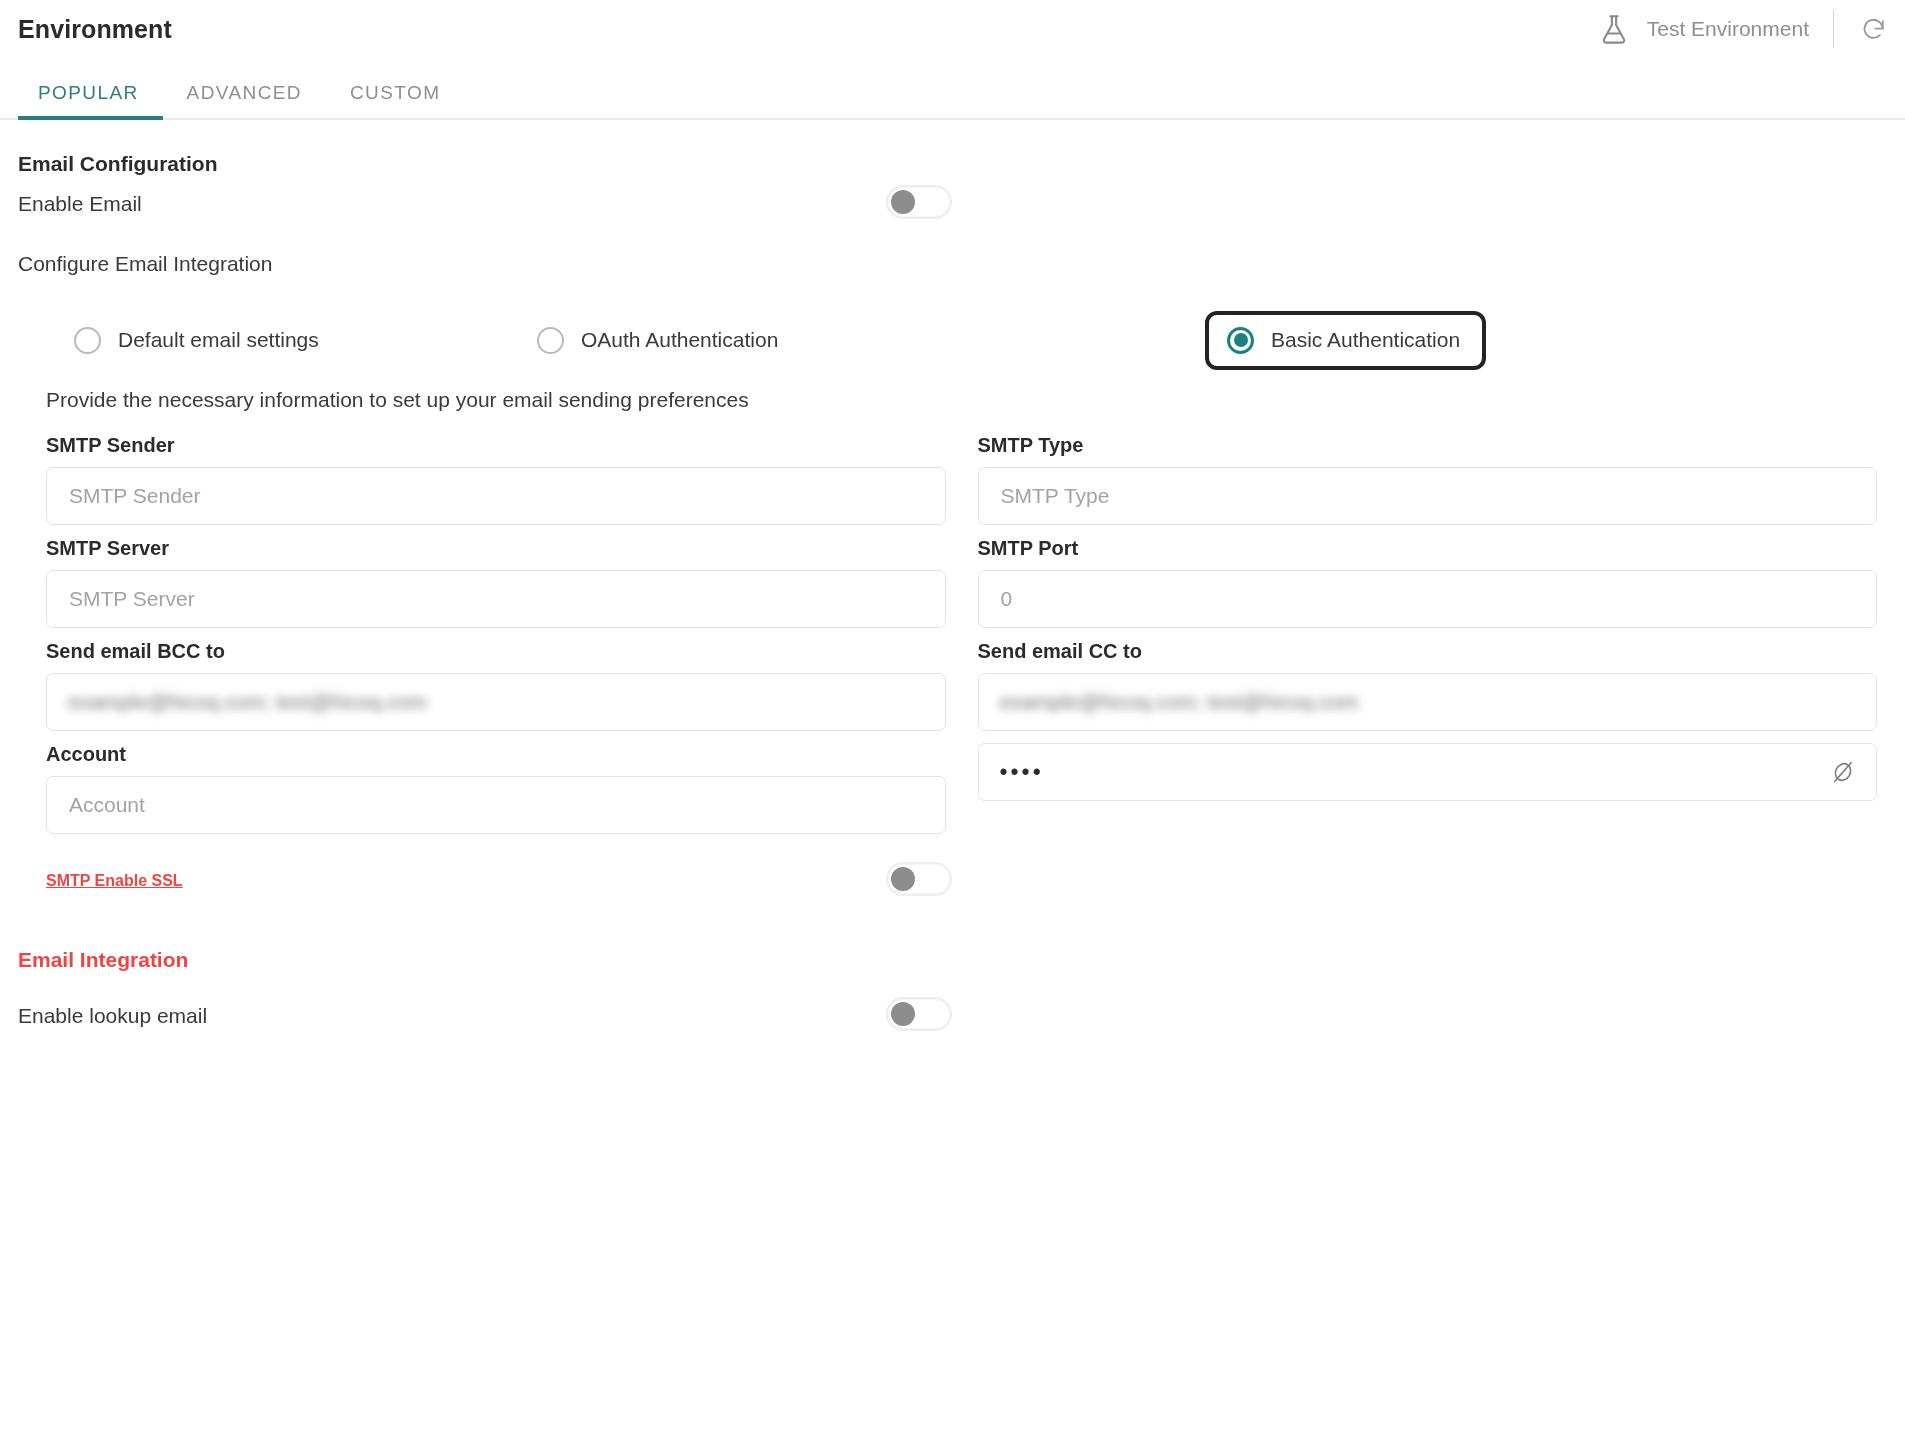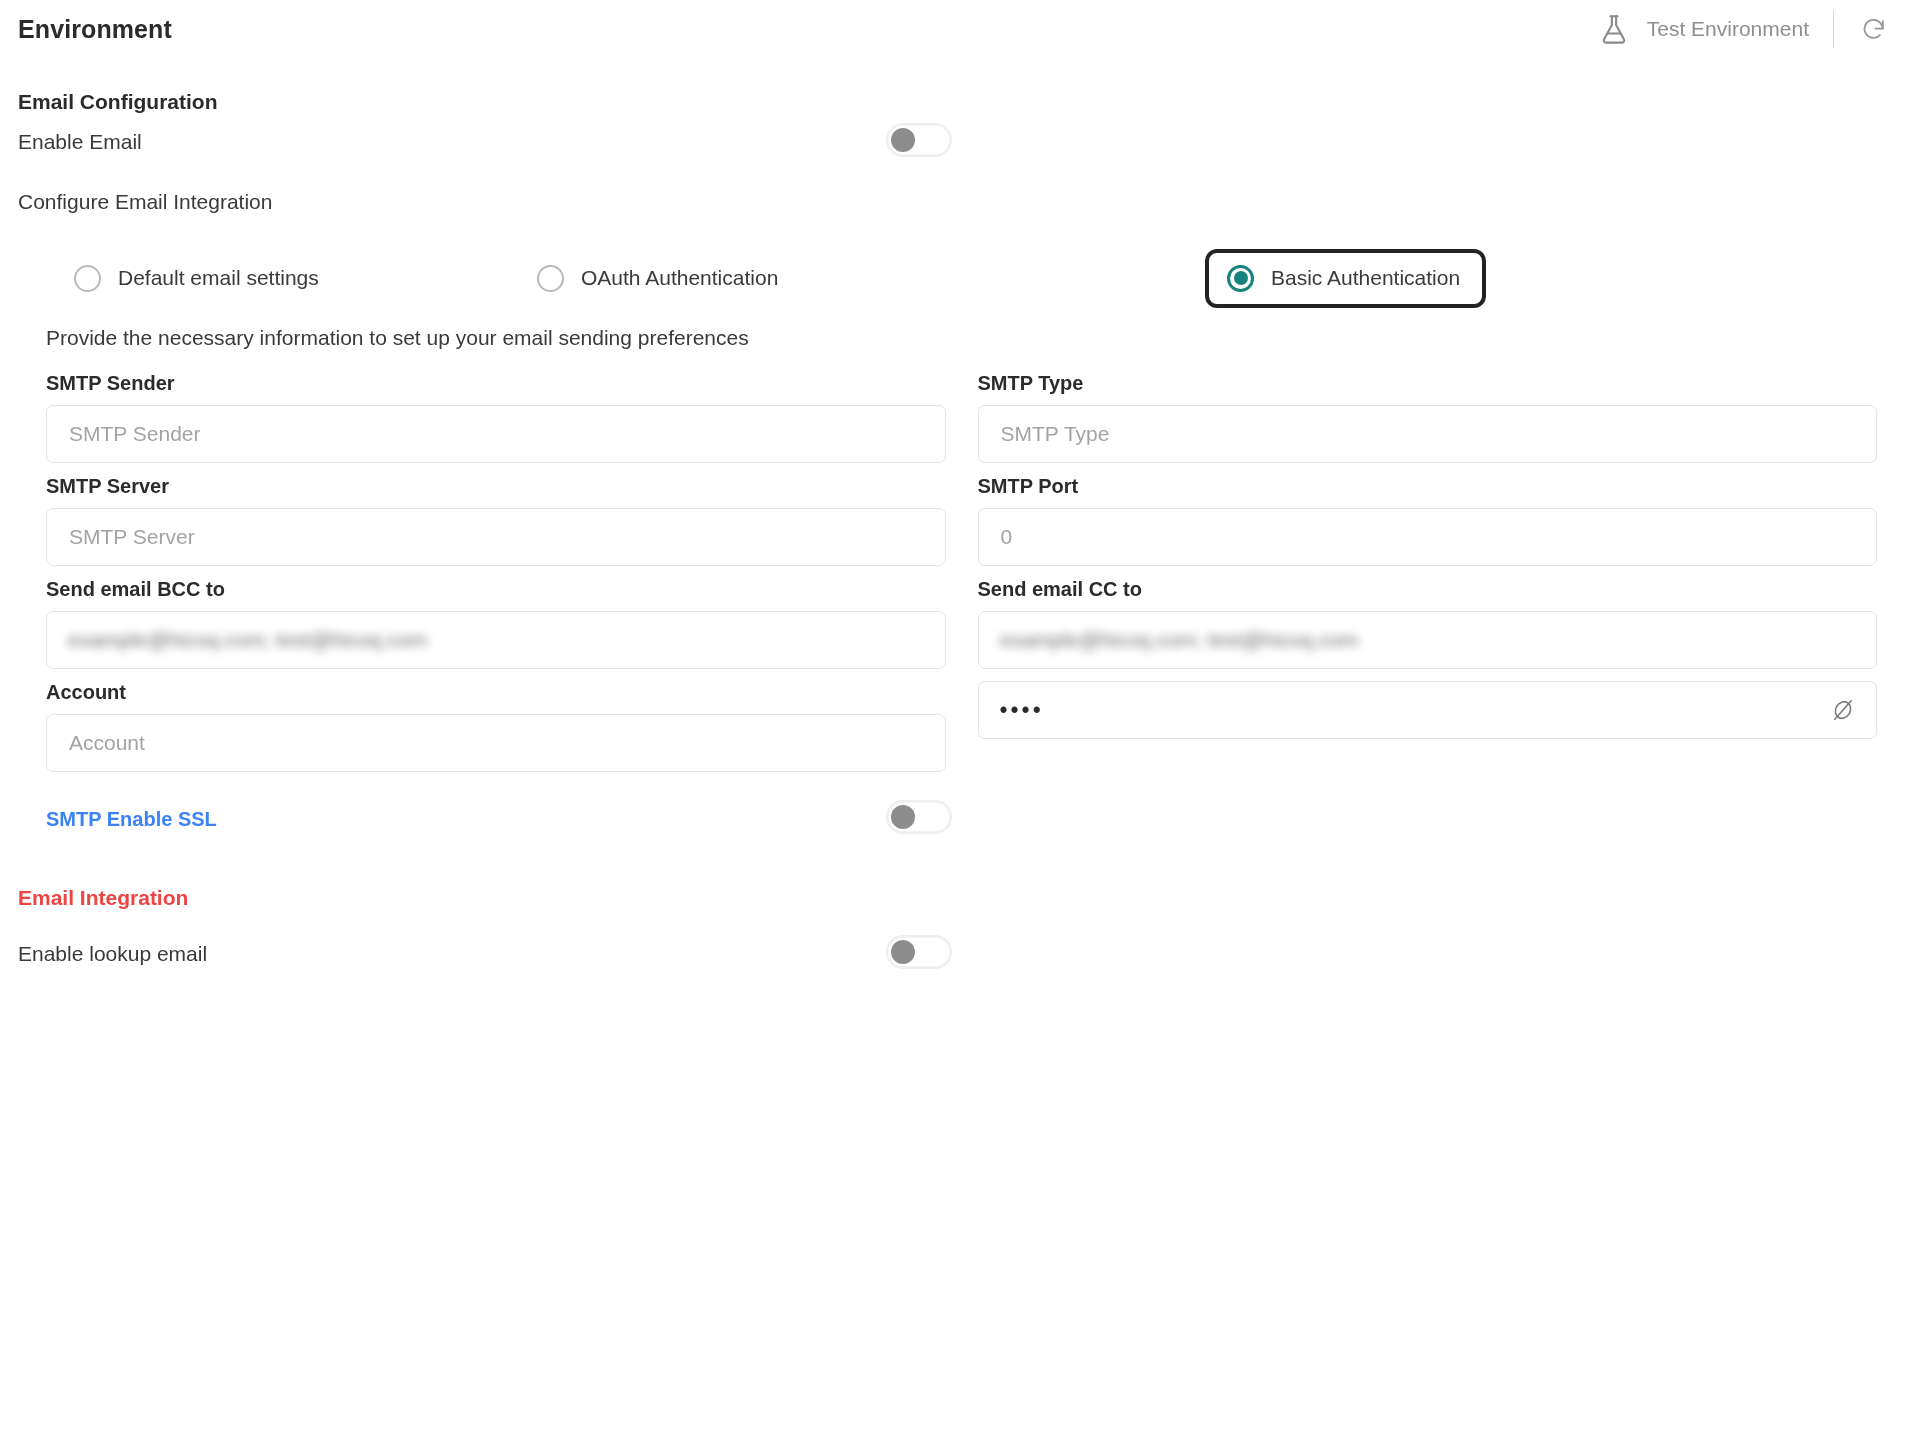--- a/index.html
+++ b/index.html
@@ -150,21 +150,21 @@
   }
   
   .redacted {
     position: absolute; left: 22px; top: 50%; transform: translateY(-50%);
     font-size: 21px; color: #6e6e6e;
     filter: blur(5px);
     user-select: none; white-space: nowrap;
   }
 
   .ssl-row { padding-left: 28px; position: relative; height: 70px; display:flex; align-items:center; }
-  .ssl-row .lbl { font-size: 20px; font-weight: bold; color: #3b82f6; }
+  .ssl-row .lbl { font-size: 16px; font-weight: bold; color: #ef4444; text-decoration: underline; }
   .ssl-row .sw-wrap { position:absolute; left: 868px; }
 
   .integration-title { font-size: 21px; font-weight: bold; color:#ef4444; padding-top: 32px; }
   .lookup-row { position: relative; height: 60px; display:flex; align-items:center; margin-top: 14px; }
   .lookup-row .lbl { font-size: 21px; color: #3a3a3a; }
   .lookup-row .sw-wrap { position: absolute; left: 868px; }
 </style>
 </head>
 <body>
 
@@ -184,20 +184,25 @@
       <span class="divider-v"></span>
       <span class="refresh-icon">
         <svg viewBox="0 0 24 24" fill="none" stroke="currentColor" stroke-width="1.6" stroke-linecap="round" stroke-linejoin="round">
           <path d="M20 11a8 8 0 1 0-2.3 6"></path>
           <polyline points="20.3,4.6 20.3,11.2 13.7,11.2"></polyline>
         </svg>
       </span>
     </div>
   </div>
 
+  <div class="tabs">
+    <button class="tab active">POPULAR</button>
+    <button class="tab">ADVANCED</button>
+    <button class="tab">CUSTOM</button>
+  </div>
 
   <div class="body">
 
     <div class="section-title">Email Configuration</div>
 
     <div class="row-toggle row-toggle-rel">
       <span class="lbl">Enable Email</span>
       <span class="sw-wrap">
         <span class="switch">
           <span class="knob"></span>

